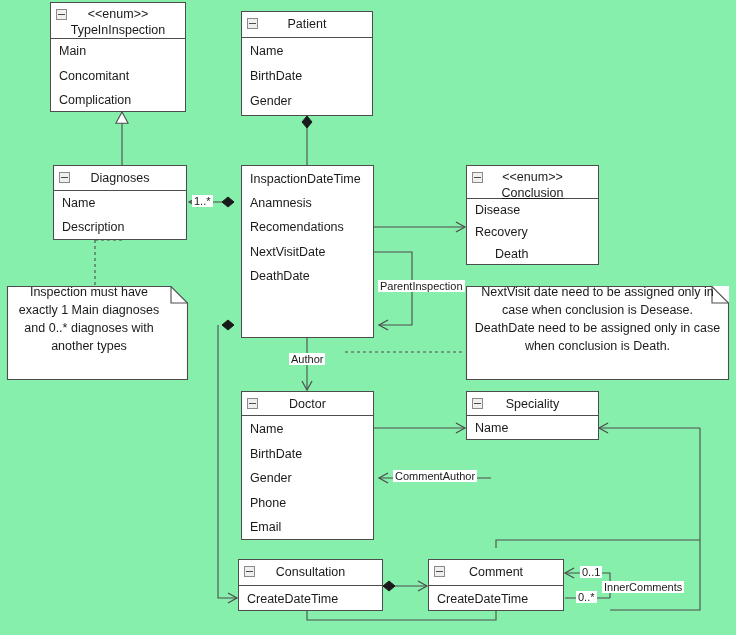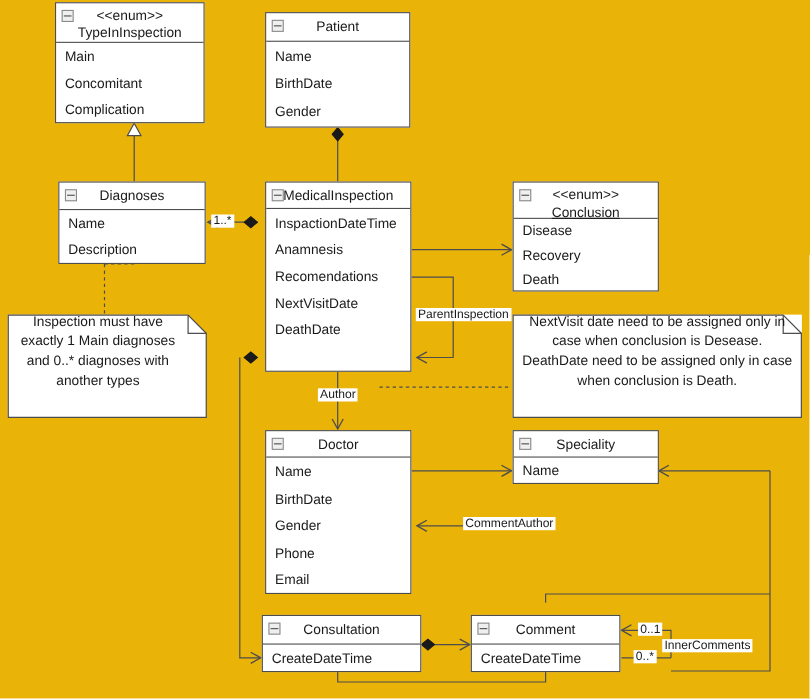--- a/index.html
+++ b/index.html
@@ -8,21 +8,21 @@
     background: #ffffff;
   }
   body {
     font-family: "Liberation Sans", sans-serif;
     -webkit-font-smoothing: antialiased;
   }
   #canvas {
     position: relative;
     width: 736px;
     height: 635px;
-    background: #eab308;
+    background: #86efac;
     overflow: hidden;
   }
   svg.edges {
     position: absolute;
     left: 0;
     top: 0;
     width: 736px;
     height: 635px;
     pointer-events: none;
   }
@@ -231,43 +231,39 @@
       <span class="collapse-icon"></span>
       <span class="cname">Diagnoses</span>
     </div>
     <div class="uml-attrs">
       <div class="uml-attr" style="height:24px;">Name</div>
       <div class="uml-attr" style="height:24px;">Description</div>
     </div>
   </div>
 
   <div class="uml-class" style="left:241px; top:165px; width:133px; height:173px;">
-    <div class="uml-header" style="height:24px;">
-      <span class="collapse-icon"></span>
-      <span class="cname">MedicalInspection</span>
-    </div>
     <div class="uml-attrs">
       <div class="uml-attr" style="height:25px;">InspactionDateTime</div>
       <div class="uml-attr" style="height:24px;">Anamnesis</div>
       <div class="uml-attr" style="height:24px;">Recomendations</div>
       <div class="uml-attr" style="height:25px;">NextVisitDate</div>
       <div class="uml-attr" style="height:24px;">DeathDate</div>
     </div>
   </div>
 
   <div class="uml-class" style="left:466px; top:165px; width:133px; height:100px;">
     <div class="uml-header two-line" style="height:33px;">
       <span class="collapse-icon"></span>
       <span class="stereotype">&lt;&lt;enum&gt;&gt;</span>
       <span class="cname underlined">Conclusion</span>
     </div>
     <div class="uml-attrs">
       <div class="uml-attr" style="height:22px;">Disease</div>
       <div class="uml-attr" style="height:22px;">Recovery</div>
-      <div class="uml-attr" style="height:22px;">Death</div>
+      <div class="uml-attr" style="height:22px;margin-left:20px;">Death</div>
     </div>
   </div>
 
   <div class="uml-class" style="left:241px; top:391px; width:133px; height:149px;">
     <div class="uml-header" style="height:24px;">
       <span class="collapse-icon"></span>
       <span class="cname">Doctor</span>
     </div>
     <div class="uml-attrs">
       <div class="uml-attr" style="height:25px;">Name</div>
@@ -327,21 +323,21 @@
       <span class="note-text">NextVisit date need to be assigned only in case when conclusion is Desease. DeathDate need to be assigned only in case when conclusion is Death.</span>
     </div>
   </div>
 
   <div class="edge-label small" style="left:192px; top:195px;">1..*</div>
 
   <div class="edge-label" style="left:378px; top:280px;">ParentInspection</div>
 
   <div class="edge-label" style="left:289px; top:353px;">Author</div>
 
-  <div class="edge-label" style="left:421px; top:470px;">CommentAuthor</div>
+  <div class="edge-label" style="left:393px; top:470px;">CommentAuthor</div>
 
   <div class="edge-label small" style="left:580px; top:566px;">0..1</div>
 
   <div class="edge-label small" style="left:576px; top:591px;">0..*</div>
 
   <div class="edge-label" style="left:602px; top:581px;">InnerComments</div>
 
 </div>
 
 </body></html>

